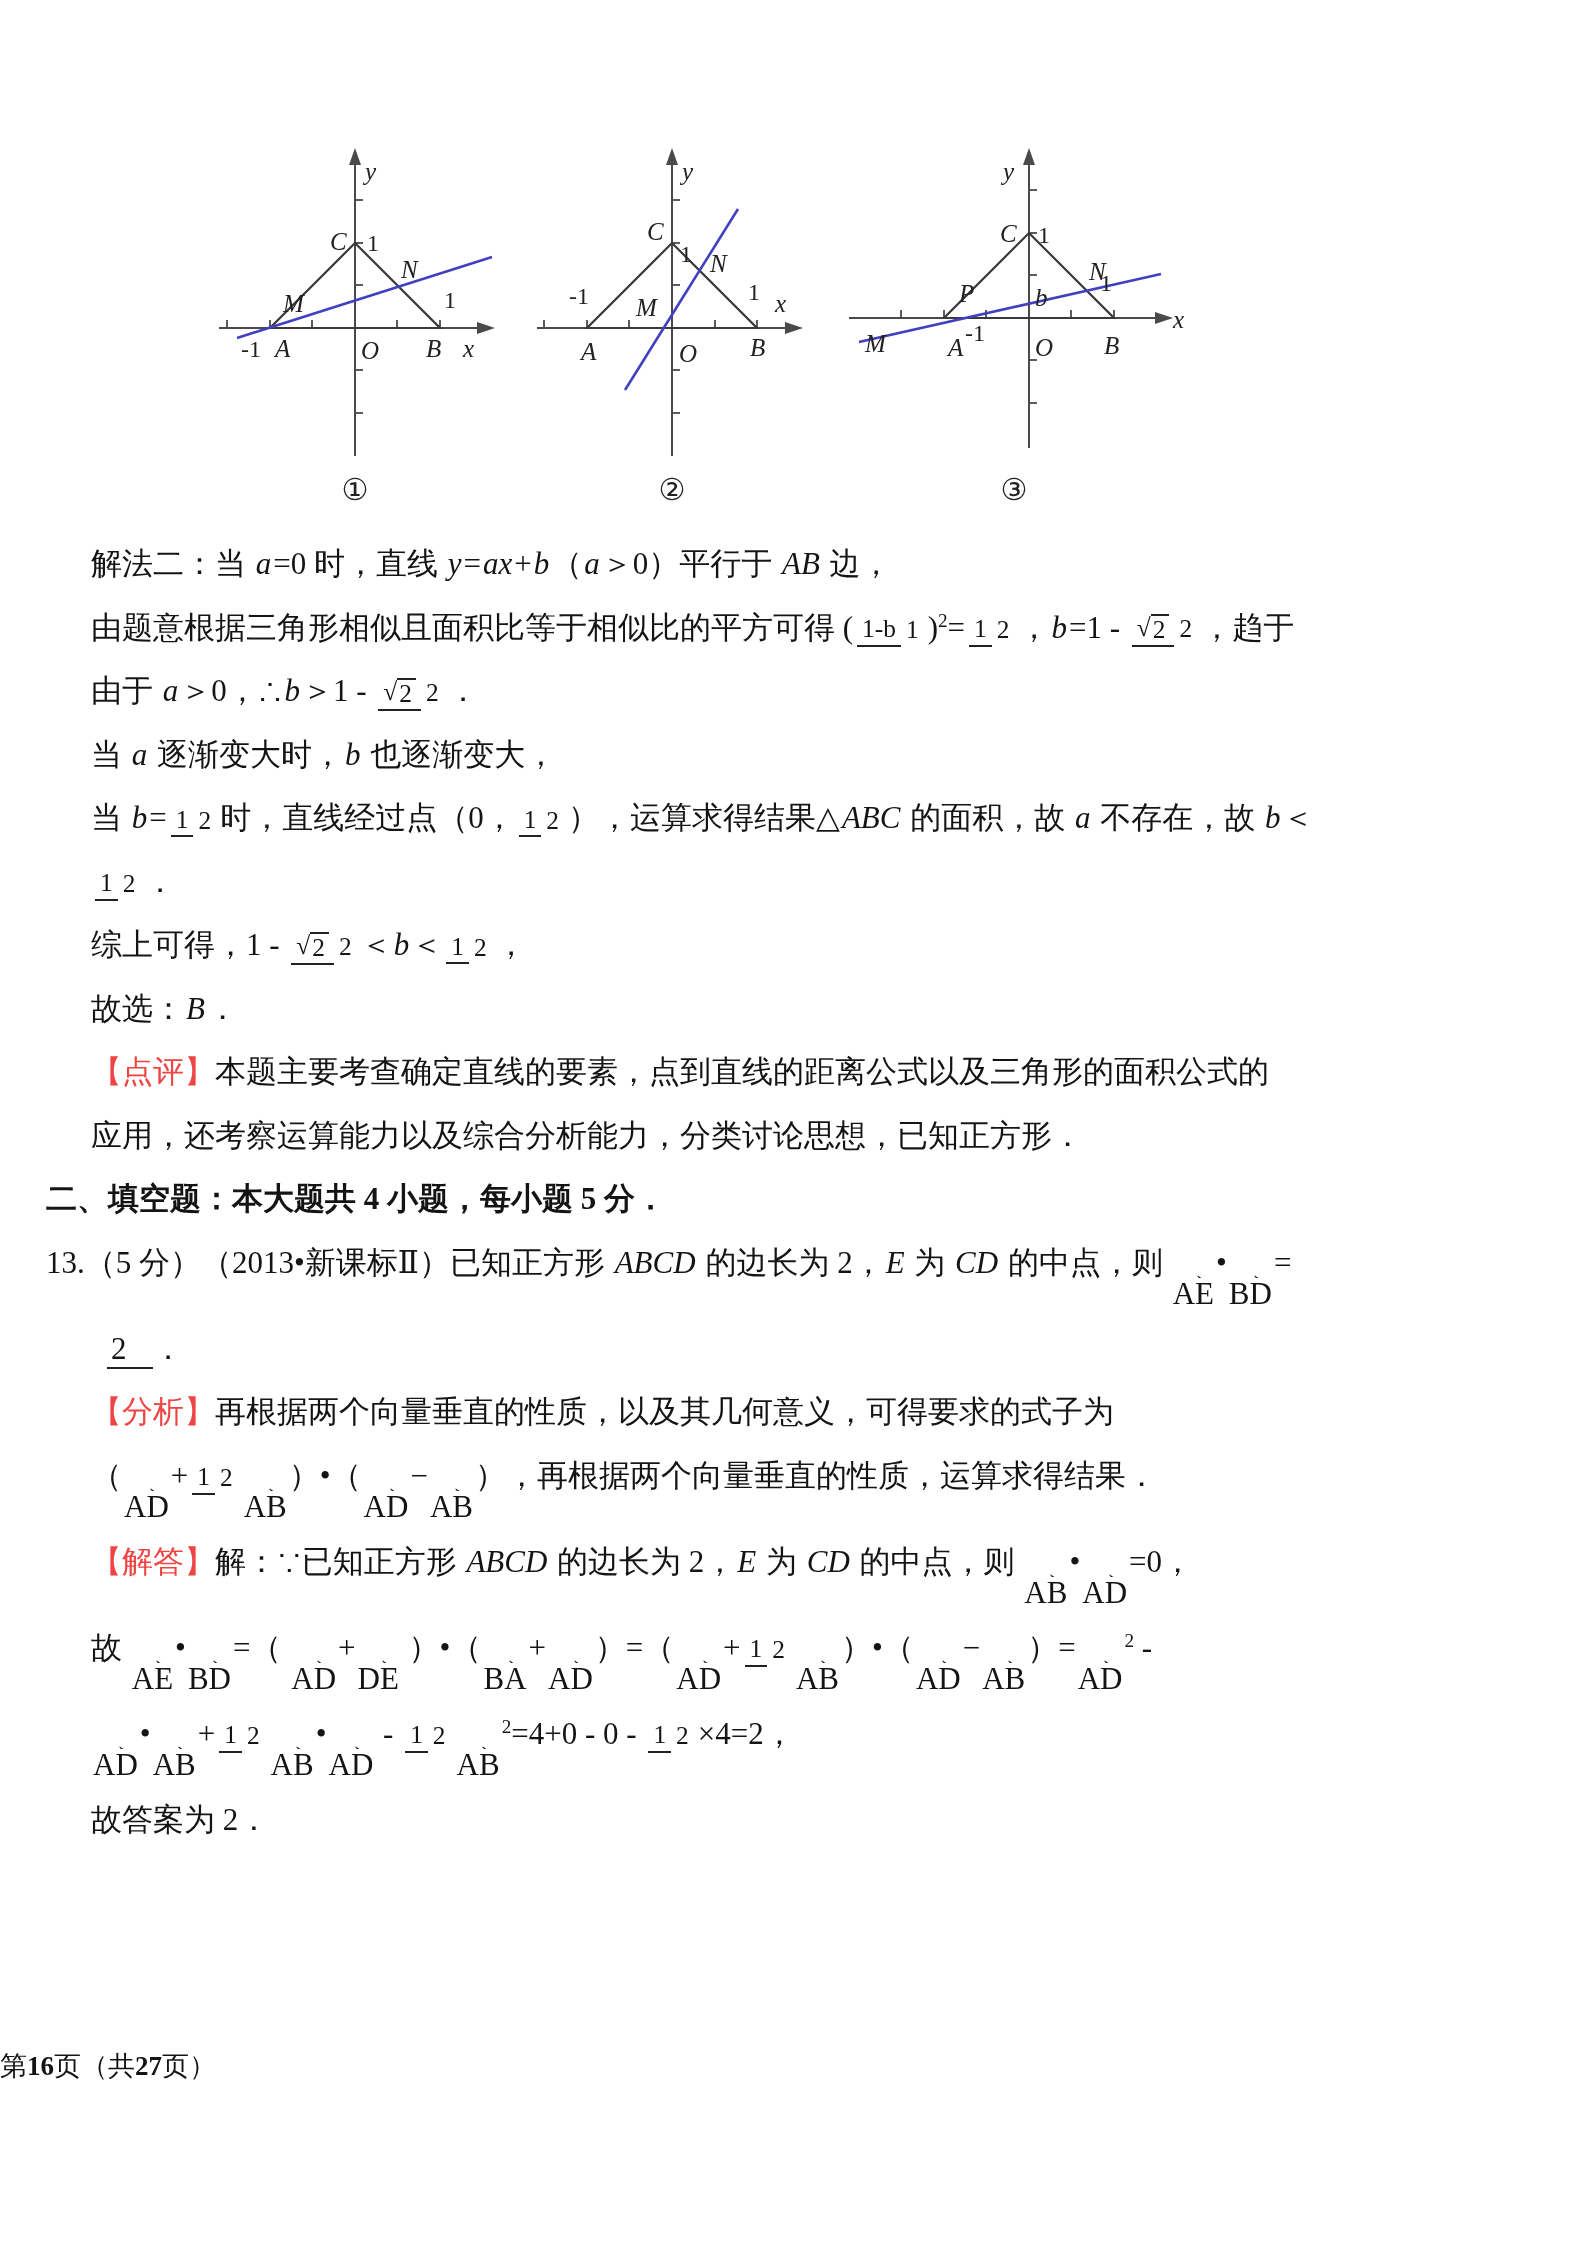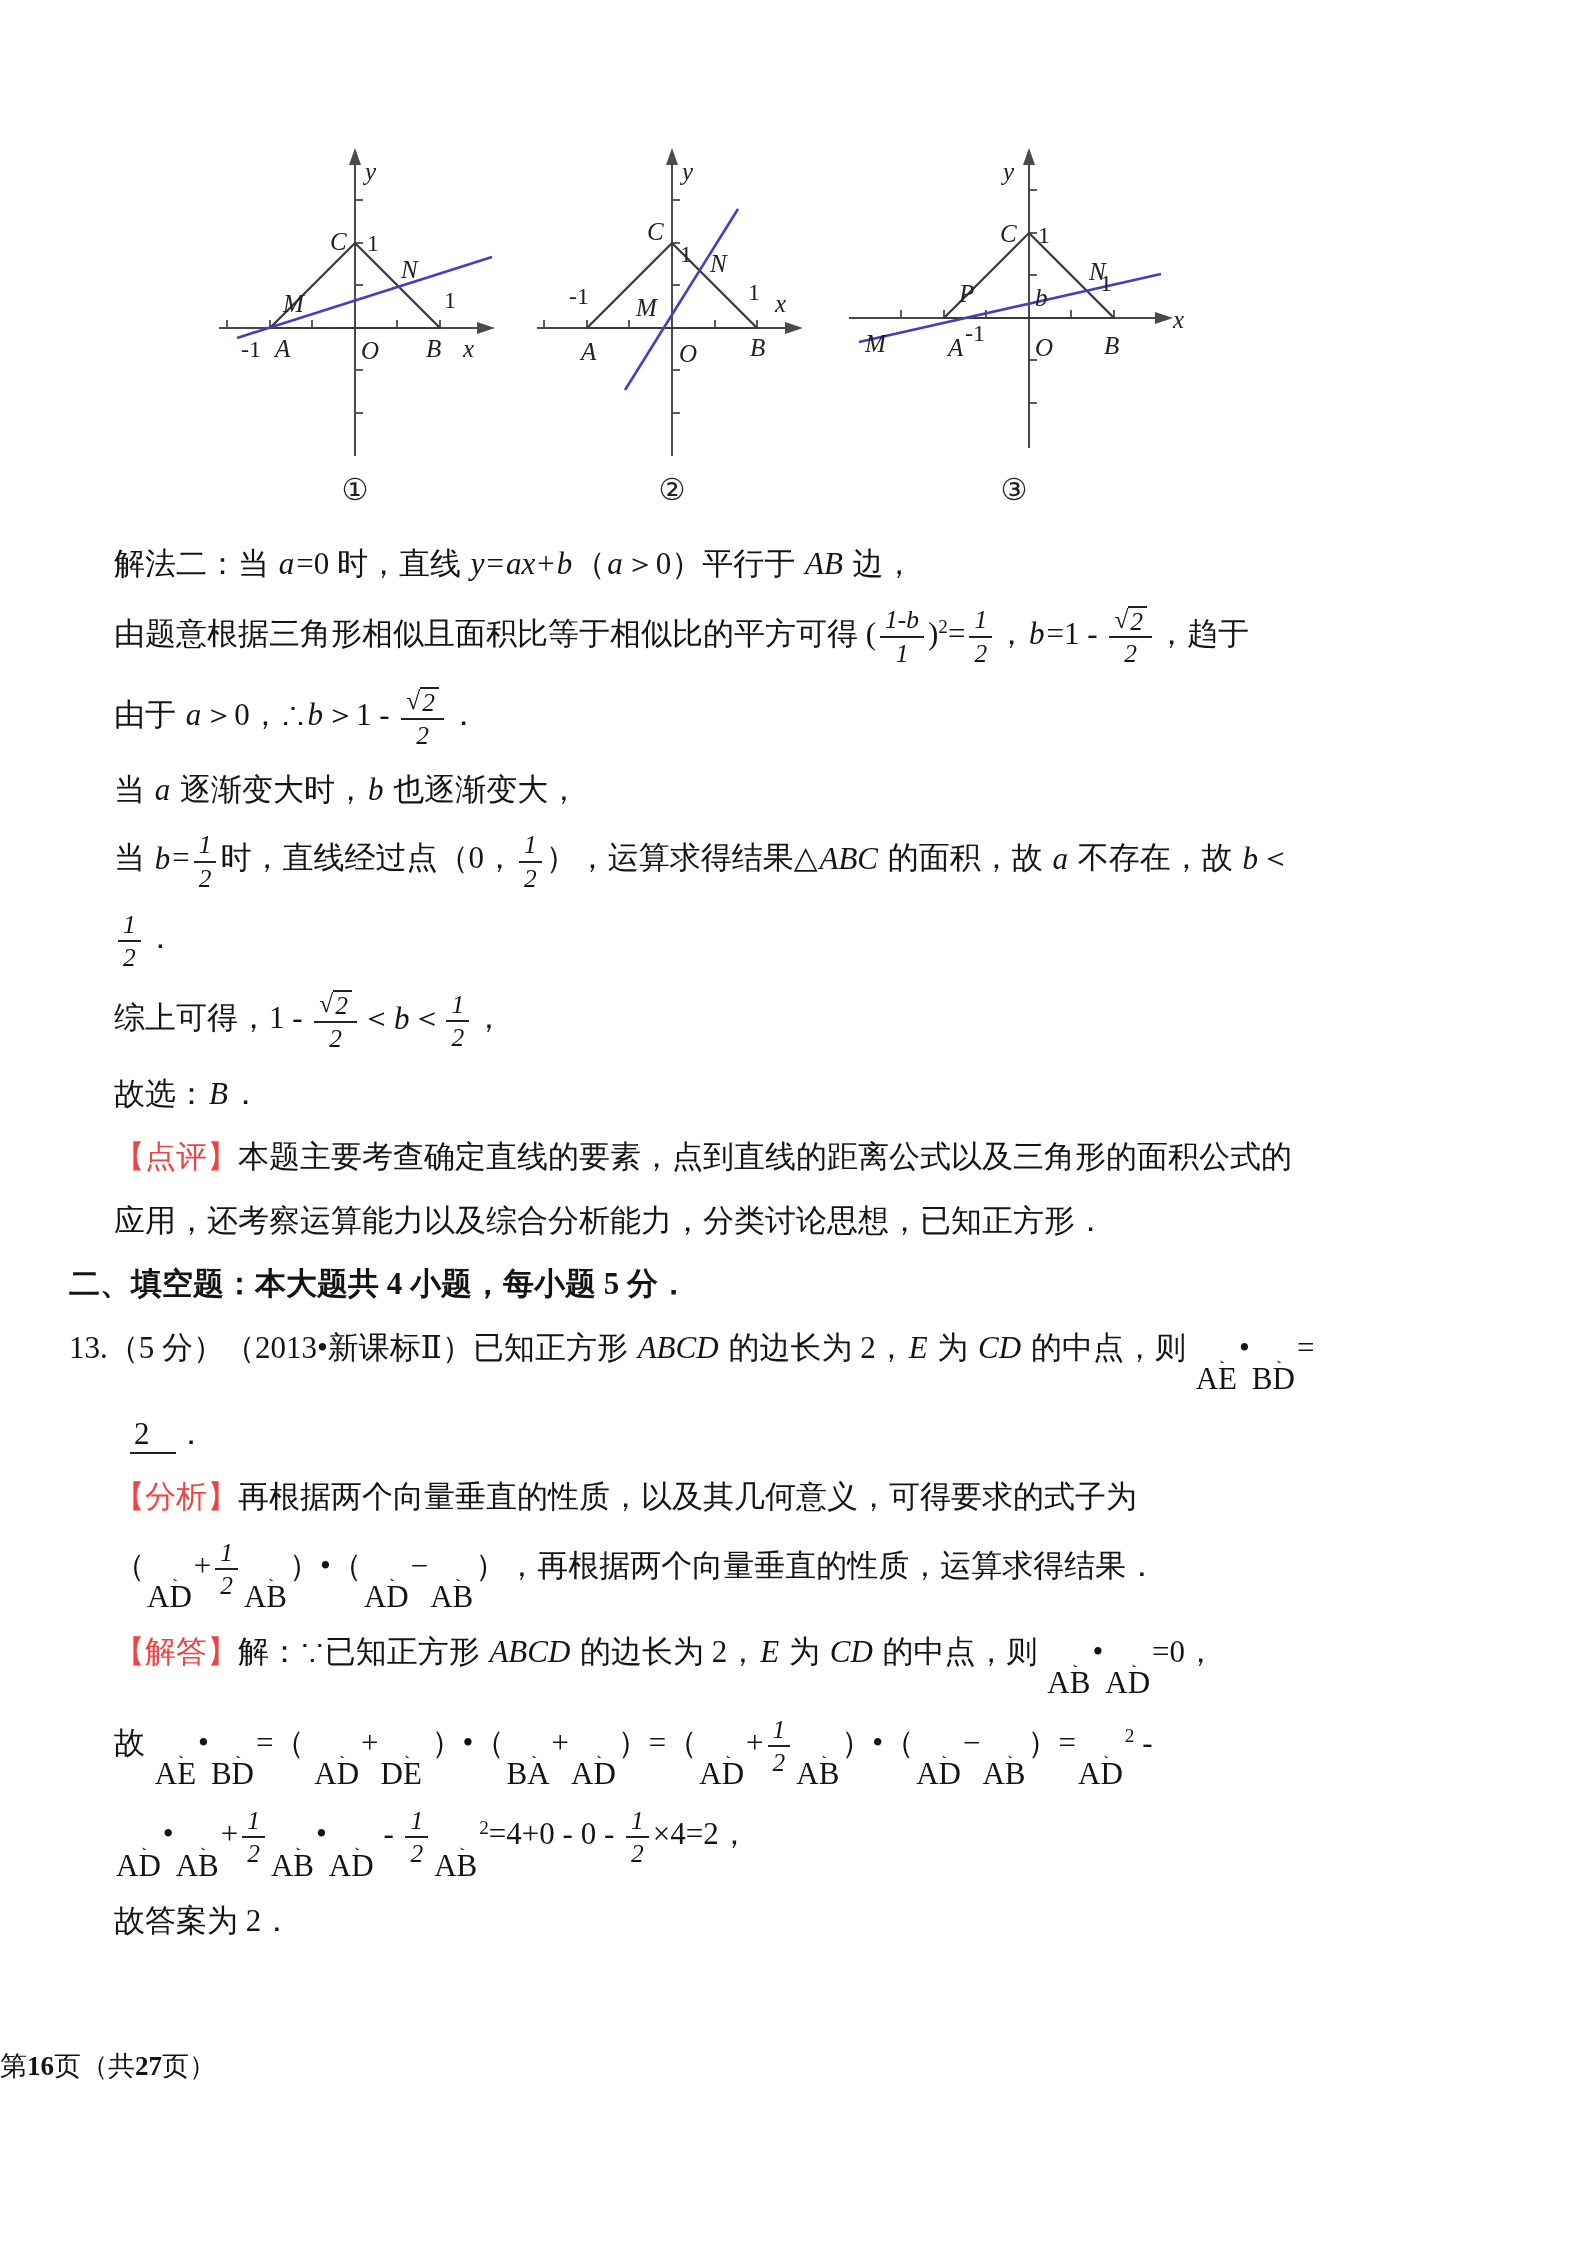--- a/index.html
+++ b/index.html
@@ -24,32 +24,32 @@
     font-size:30px;margin-top:4px;color:#222;
   }
   svg .axis{stroke:#4a4a4a;stroke-width:2;fill:none;}
   svg .tick{stroke:#4a4a4a;stroke-width:1.8;}
   svg .tri{stroke:#3a3a3a;stroke-width:2.2;fill:none;}
   svg .blue{stroke:#4040c0;stroke-width:2.6;fill:none;}
   svg .ah{fill:#4a4a4a;stroke:none;}
   svg text{font:italic 25px "Liberation Serif","DejaVu Serif",serif;fill:#222;}
   svg text.num{font-style:normal;font-size:24px;}
   
-  .content{padding:34px 120px 0 114px;font-size:31px;line-height:1.5;}
+  .content{padding:34px 120px 0 91px;font-size:31px;line-height:1.5;}
   .content p{margin:0 0 17px 0;white-space:nowrap;}
   .content p.heading{font-weight:bold;margin-left:-45px;margin-top:11px;}
   .content p.item{margin-left:-45px;}
   .content p.answer{margin-left:16px;}
   .var{font-style:italic;padding:0 2px;}
   .bold{font-weight:bold;}
   .blue-label{color:#ef4444;}
   sup{font-size:0.62em;vertical-align:super;line-height:0;}
   .frac{
-    display:inline-flex;flex-direction:column;align-items:center;
-    vertical-align:middle;line-height:1.15;font-size:0.82em;margin:0 4px;font-style:italic;
+    display:inline-flex;flex-direction:row;align-items:flex-start;
+    vertical-align:middle;line-height:1.15;font-size:0.82em;margin:0 4px;
   }
   .frac .n{border-bottom:2px solid #222;padding:0 5px 1px;}
   .frac .d{padding:1px 5px 0;}
   .sq{display:inline-flex;align-items:flex-start;line-height:1.1;}
   .sq .rad{line-height:1.1;}
   .sq .rv{border-top:2px solid #222;padding:0 4px 0 2px;}
   .vecwrap{display:inline-block;white-space:nowrap;}
   .vec{
     display:inline-flex;flex-direction:column;align-items:center;
     line-height:1;vertical-align:-5px;margin:0 2px;

